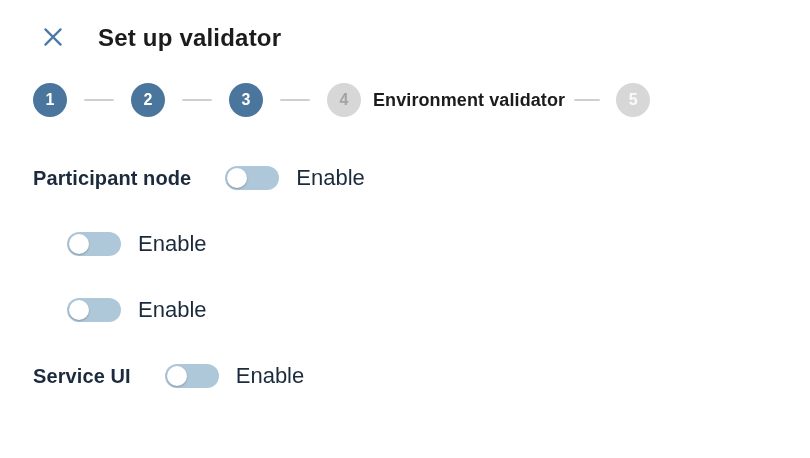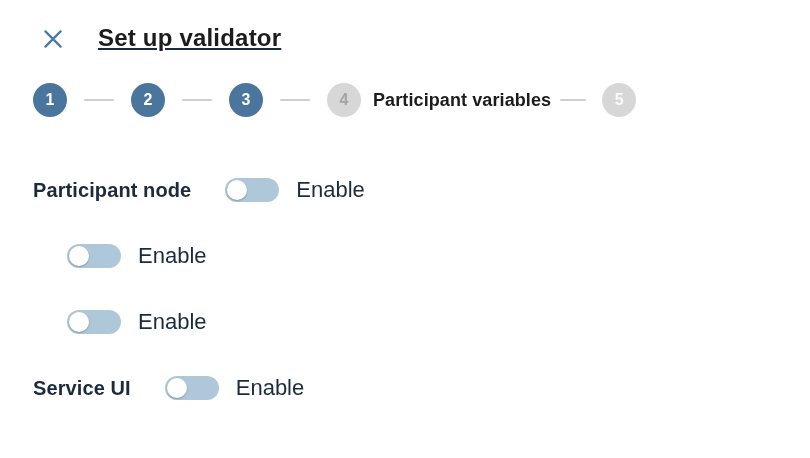--- a/index.html
+++ b/index.html
@@ -13,21 +13,21 @@
   }
   html,body{margin:0;padding:0;background:#fff;}
   body{
     width:810px;height:458px;overflow:hidden;
     font-family:"Liberation Sans","DejaVu Sans",sans-serif;
     color:var(--navy);
   }
   .page{padding:24px 0 0 33px;}
 
   
-  .header{display:flex;align-items:flex-end;height:28px;text-decoration:underline;}
+  .header{display:flex;align-items:flex-start;height:28px;}
   .close-btn{
     width:26px;height:26px;margin-left:7px;padding:0;border:none;background:none;
     cursor:pointer;display:flex;align-items:center;justify-content:center;
   }
   .close-btn svg{display:block;}
   .title{
     margin:0 0 0 32px;font-size:24px;font-weight:700;color:var(--ink);
     letter-spacing:.2px;white-space:nowrap;
   }
 
@@ -45,21 +45,21 @@
     width:30px;height:2px;background:var(--line-gray);
     margin:0 17px;flex:0 0 auto;border-radius:1px;
   }
   .connector.short{width:26px;margin:0 16px 0 9px;}
   .step-label{
     margin-left:12px;font-size:18px;font-weight:700;color:var(--ink);
     white-space:nowrap;letter-spacing:.1px;
   }
 
   
-  .rows{margin-top:60px;}
+  .rows{margin-top:48px;}
   .row{display:flex;align-items:center;height:26px;margin-bottom:40px;}
   .row-label{
     font-size:20px;font-weight:700;color:var(--navy);white-space:nowrap;
     letter-spacing:.1px;
   }
   .toggle{
     width:54px;height:24px;border-radius:12px;background:var(--track-blue);
     margin:0 17px 0 34px;flex:0 0 auto;position:relative;cursor:pointer;
     display:inline-block;
   }
@@ -84,21 +84,21 @@
   </div>
 
   <div class="stepper">
     <span class="step-circle done">1</span>
     <span class="connector"></span>
     <span class="step-circle done">2</span>
     <span class="connector"></span>
     <span class="step-circle done">3</span>
     <span class="connector"></span>
     <span class="step-circle active">4</span>
-    <span class="step-label">Participant variables</span>
+    <span class="step-label">Environment validator</span>
     <span class="connector short"></span>
     <span class="step-circle pending">5</span>
   </div>
 
   <div class="rows">
 
     <div class="row">
       <span class="row-label">Participant node</span>
       <span class="toggle" role="switch" aria-checked="false">
         <span class="knob"></span>

